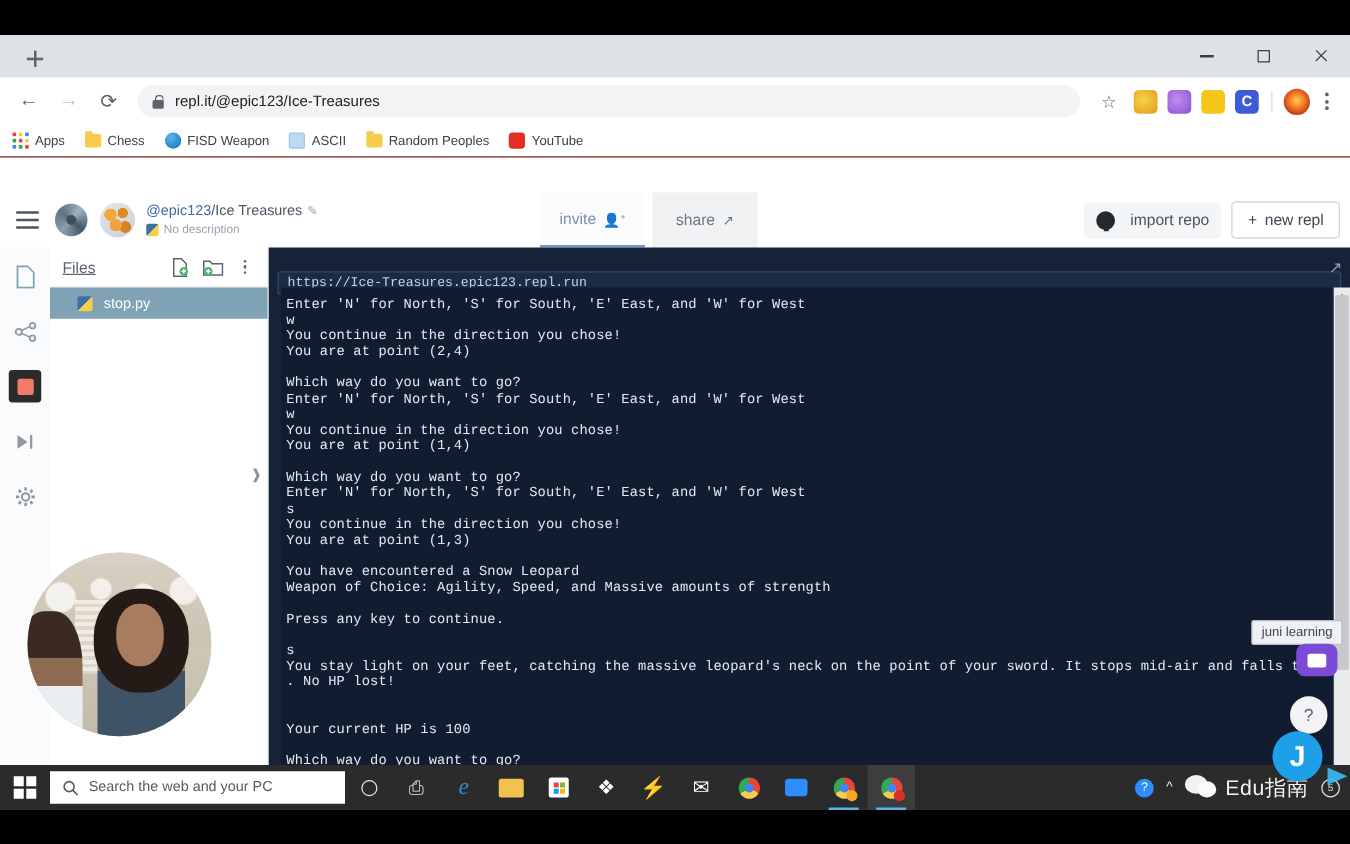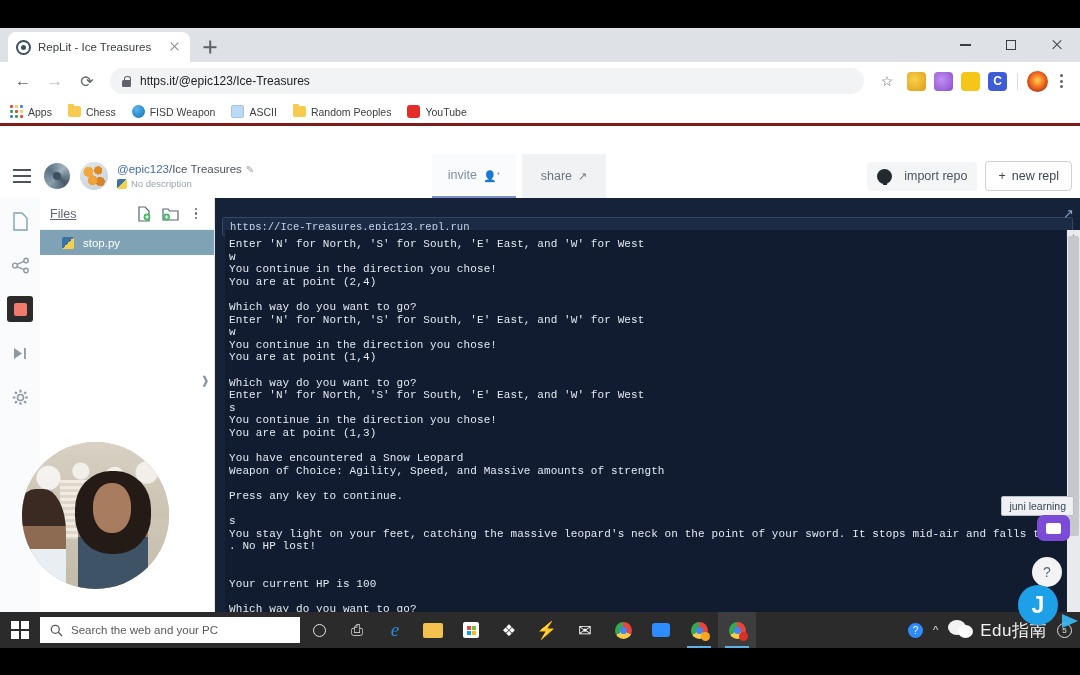--- a/index.html
+++ b/index.html
@@ -71,21 +71,21 @@
   .omni-url { white-space:nowrap; overflow:hidden; }
   .star { font-size:14px; color:#5f6368; }
   .ext { width:19px; height:19px; border-radius:4px; margin:0 3px; flex:0 0 auto; }
   .ext-sep { width:1px; height:17px; background:#dadce0; margin:0 5px; }
   .profile { width:21px; height:21px; border-radius:50%; margin-left:2px;
     background:radial-gradient(circle at 50% 45%, #ffd24d 0%, #f26b21 45%, #7a1a06 100%); }
   .kebab { width:22px; height:22px; display:flex; flex-direction:column; align-items:center; justify-content:center; gap:2.5px; }
   .kebab i { width:3px; height:3px; border-radius:50%; background:#5f6368; display:block; }
 
   
-  .bookmarks { height:26px; background:#fff; display:flex; align-items:center; padding:0 10px; gap:16px; border-bottom:3px solid #7f1d1d; }
+  .bookmarks { height:26px; background:#fff; display:flex; align-items:center; padding:0 10px; gap:16px; border-bottom:1px solid #7f1d1d; }
   .bm { display:flex; align-items:center; gap:5px; font-size:10.5px; color:#3c4043; white-space:nowrap; }
   .bm-ico { width:13px; height:13px; flex:0 0 auto; border-radius:2px; }
   .apps-grid { display:grid; grid-template-columns:repeat(3,3px); grid-template-rows:repeat(3,3px); gap:2px; width:13px; }
   .apps-grid i { width:3px; height:3px; border-radius:1px; display:block; }
   .folder { background:#f7cb4d; border-radius:2px 2px 2px 2px; position:relative; height:11px; }
   .folder::before { content:''; position:absolute; top:-2px; left:0; width:6px; height:3px; background:#f7cb4d; border-radius:1px 1px 0 0; }
 
   
   .repl { position:absolute; left:0; top:126px; width:1080px; height:486px; background:#fff; }
 
@@ -206,67 +206,62 @@
   .chat-bubble { position:absolute; right:10px; top:515px; width:33px; height:26px; border-radius:7px; background:#7b4bd8; display:flex; align-items:center; justify-content:center; z-index:25; }
   .chat-bubble .sq { width:15px; height:11px; background:#fff; border-radius:2px; position:relative; }
   .help-circle { position:absolute; right:18px; top:557px; width:30px; height:30px; border-radius:50%; background:#f3f3f5; display:flex; align-items:center; justify-content:center; font-size:14px; color:#5b6671; z-index:26; }
   .juni-circle { position:absolute; right:22px; top:585px; width:40px; height:40px; border-radius:50%; background:#1ea0e8; display:flex; align-items:center; justify-content:center; color:#fff; font-size:23px; font-weight:bold; z-index:27; }
 
   
   .taskbar { position:absolute; left:0; top:612px; width:1080px; height:36px; background:#2b2b2b; display:flex; align-items:center; }
   .start { width:40px; height:36px; display:flex; align-items:center; justify-content:center; }
   .start-grid { display:grid; grid-template-columns:repeat(2,8px); grid-template-rows:repeat(2,8px); gap:2px; }
   .start-grid i { background:#fff; display:block; width:8px; height:8px; }
-  .tb-search { width:260px; height:26px; background:#fff; display:flex; align-items:center; gap:8px; padding:0 10px; font-size:11.5px; color:#5a5a5a; }
+  .tb-search { width:236px; height:26px; background:#fff; display:flex; align-items:center; gap:8px; padding:0 10px; font-size:11.5px; color:#5a5a5a; }
   .tb-ico { width:38px; height:36px; display:flex; align-items:center; justify-content:center; position:relative; }
   .tb-ico.active { background:#3d3d3d; }
   .tb-ico.active::after, .tb-ico.open::after { content:''; position:absolute; bottom:0; left:7px; width:24px; height:2px; background:#5fb3e8; }
   .tray { margin-left:auto; display:flex; align-items:center; gap:10px; padding-right:8px; color:#e6e6e6; font-size:11px; }
   .wechat-wm { display:flex; align-items:center; gap:6px; }
   .wc-logo { width:26px; height:20px; position:relative; }
   .wc-logo .b1 { position:absolute; left:0; top:0; width:18px; height:15px; border-radius:50%; background:#f2f2f2; }
   .wc-logo .b2 { position:absolute; left:10px; top:5px; width:15px; height:13px; border-radius:50%; background:#fbfbfb; }
   .wm-text { font-size:17px; color:#f2f2f2; letter-spacing:.5px; }
   .paper-plane { position:absolute; right:2px; top:2px; width:0; height:0; border-left:16px solid #37bdf8; border-top:7px solid transparent; border-bottom:7px solid transparent; opacity:.9; }
   .sound-badge { width:15px; height:15px; border-radius:50%; border:1.5px solid #dcdcdc; font-size:8px; display:flex; align-items:center; justify-content:center; }
 </style>
 </head>
 <body>
 
 <div id="root">
 
   <div class="browser">
 
     <div class="tabstrip">
-      <div class="tab">
-        <span class="tab-favicon"></span>
-        <span class="tab-title">RepLit - Ice Treasures</span>
-        <span class="tab-close"></span>
-      </div>
       <div class="newtab"></div>
       <div class="winctl">
         <div class="winbtn">
             <span class="wb-min"></span>
           </div>
         <div class="winbtn">
             <span class="wb-max"></span>
           </div>
         <div class="winbtn">
             <span class="wb-cls"></span>
           </div>
       </div>
     </div>
 
     <div class="toolbar">
       <div class="navbtn">←</div>
       <div class="navbtn disabled">→</div>
       <div class="navbtn">⟳</div>
       <div class="omnibox">
         <span class="lock"></span>
-        <span class="omni-url">https.it/@epic123/Ice-Treasures</span>
+        <span class="omni-url">repl.it/@epic123/Ice-Treasures</span>
       </div>
       <div class="navbtn">
           <span class="star">☆</span>
         </div>
       <div class="ext" style="background:radial-gradient(circle at 40% 40%,#f7d249,#e09a1b)"></div>
       <div class="ext" style="background:radial-gradient(circle at 40% 40%,#c08ff0,#8a4ed0)"></div>
       <div class="ext" style="background:#f5c518"></div>
       <div class="ext" style="background:#3e5bd8;color:#fff;font-size:12px;text-align:center;line-height:19px;font-weight:bold">C</div>
       <div class="ext-sep"></div>
       <div class="profile"></div>

